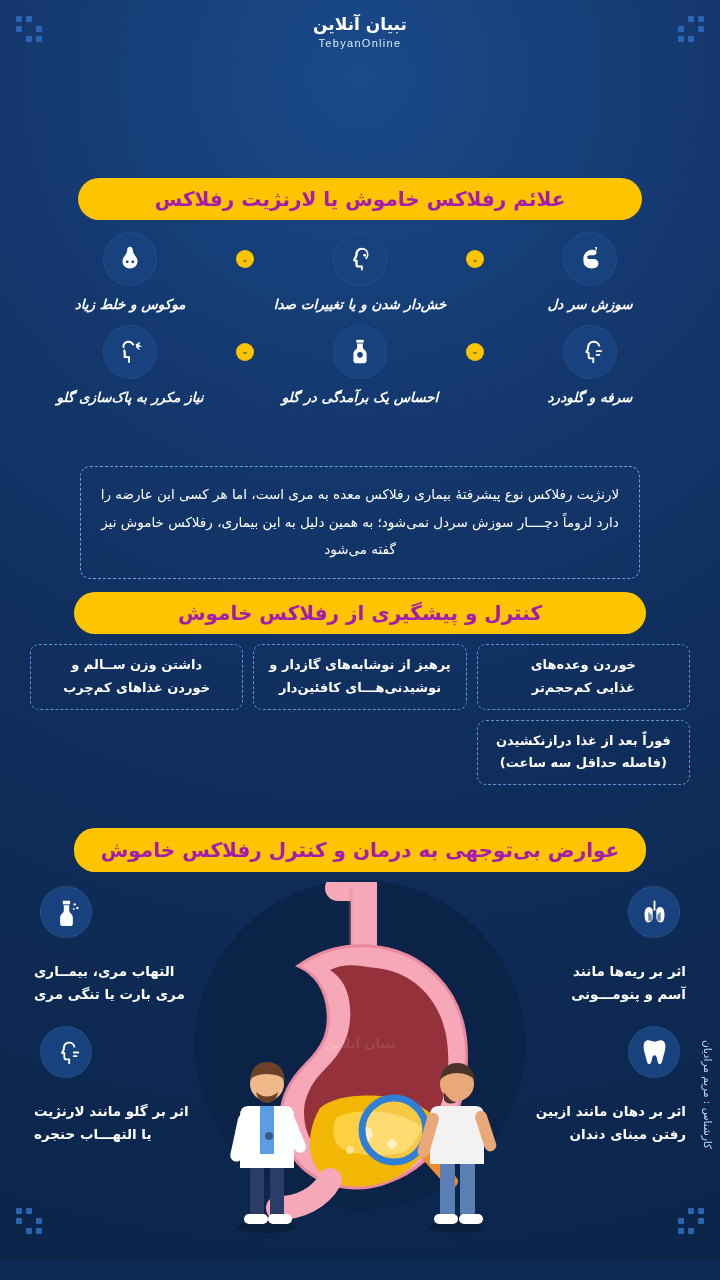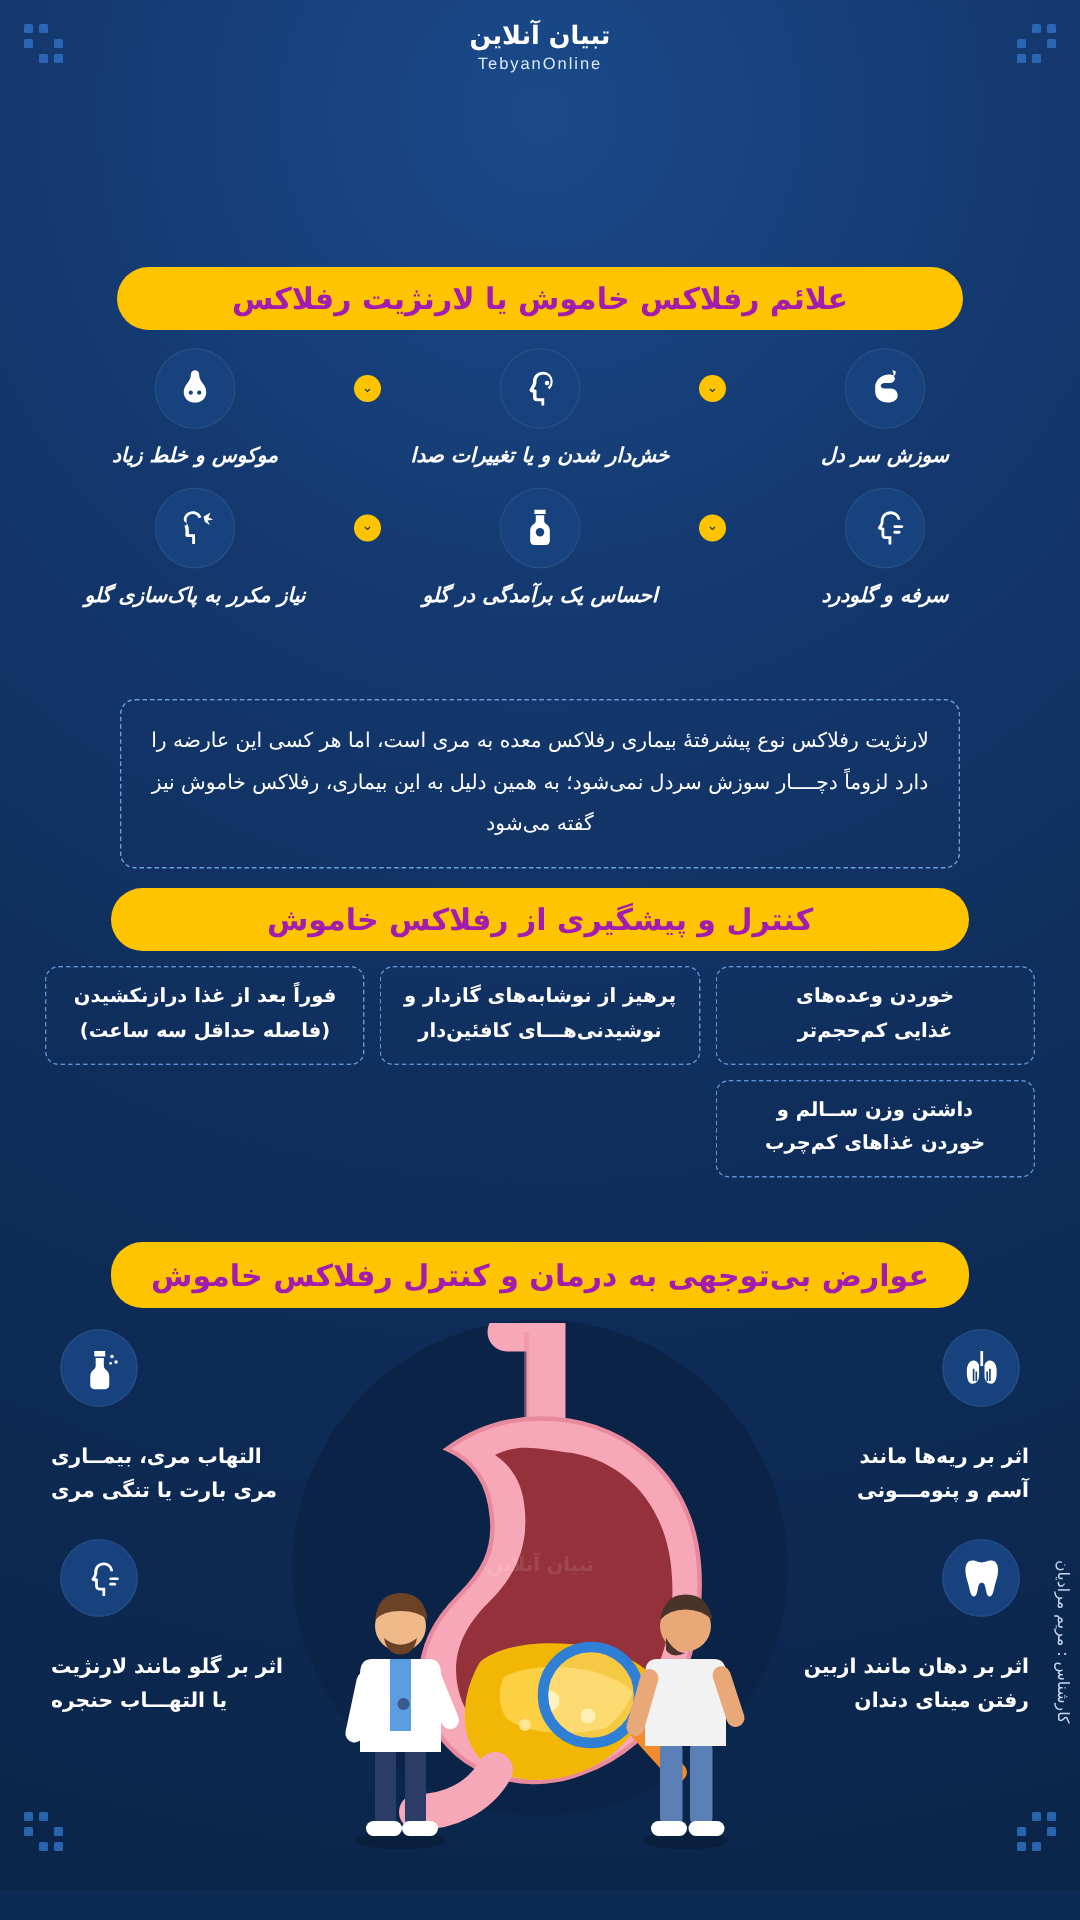--- a/index.html
+++ b/index.html
@@ -299,24 +299,24 @@
 
   <div class="note">لارنژیت رفلاکس نوع پیشرفتهٔ بیماری رفلاکس معده به مری است، اما هر کسی این عارضه را دارد لزوماً دچــــار سوزش سردل نمی‌شود؛ به همین دلیل به این بیماری، رفلاکس خاموش نیز گفته می‌شود</div>
 
   <div class="banner banner-2" style="top:592px">کنترل و پیشگیری از رفلاکس خاموش</div>
 
   <div class="prev-grid">
     <div class="prev-box">خوردن وعده‌های
 غذایی کم‌حجم‌تر</div>
     <div class="prev-box">پرهیز از نوشابه‌های گازدار و
 نوشیدنی‌هـــای کافئین‌دار</div>
+    <div class="prev-box">داشتن وزن ســالم و
+خوردن غذاهای کم‌چرب</div>
     <div class="prev-box">فوراً بعد از غذا درازنکشیدن
 (فاصله حداقل سه ساعت)</div>
-    <div class="prev-box">داشتن وزن ســالم و
-خوردن غذاهای کم‌چرب</div>
   </div>
 
   <div class="banner banner-2" style="top:828px; height:44px">عوارض بی‌توجهی به درمان و کنترل رفلاکس خاموش</div>
 
   <div class="comp-illus">
     <div class="comp-bg-circle"></div>
 
     <div class="stomach">
       <svg width="380" height="360" viewBox="0 0 380 360">
 

